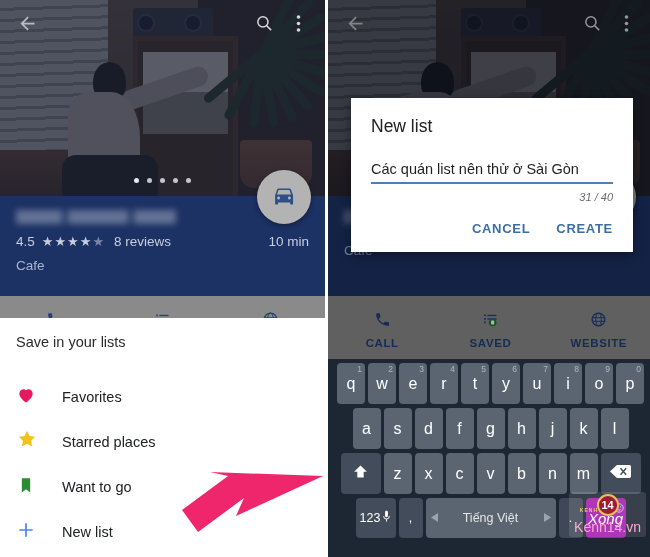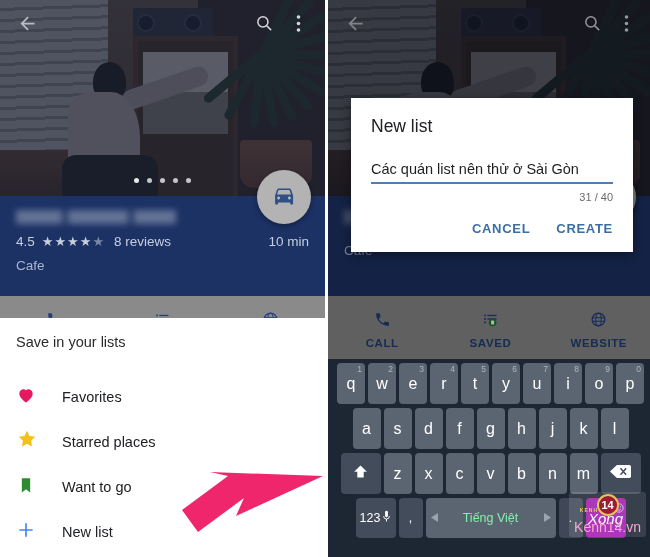--- a/index.html
+++ b/index.html
@@ -161,21 +161,21 @@
   .dialog {
     position: absolute; left: 23px; top: 98px; width: 282px;
     background: #ffffff; z-index: 10; padding: 18px 20px 8px 20px;
     box-shadow: 0 3px 10px rgba(0,0,0,.4);
   }
   .dlg-title { font-size: 17.5px; color: #202124; margin-bottom: 24px; }
   .dlg-input {
     font-size: 14.5px; color: #1f1f1f; padding-bottom: 5px;
     border-bottom: 2px solid #4d7fb5; white-space: nowrap;
   }
-  .dlg-counter { text-align: right; font-size: 11px; color: #6b6b6b; margin-top: 7px; }
+  .dlg-counter { text-align: right; font-size: 11px; color: #6b6b6b; margin-top: 7px; font-style: italic; }
   .dlg-actions {
     display: flex; justify-content: flex-end; gap: 26px; margin-top: 18px; padding-bottom: 8px;
   }
   .dlg-btn {
     font-size: 13px; font-weight: bold; letter-spacing: .7px; color: #3b6ea5;
     background: none; border: none; cursor: pointer; font-family: inherit;
   }
 
   
   .keyboard {
@@ -193,21 +193,21 @@
     display: flex; align-items: center; justify-content: center;
     width: 28px; height: 100%;
   }
   .krow.r2 .key { width: 28px; }
   .key .num {
     position: absolute; top: 1px; right: 3px; font-size: 8.5px; color: #aeb6c0;
   }
   .key.u { text-decoration: underline; }
   .key.dark { background: #424c5a; }
   .key.wide { width: 40px; }
-  .key.space { width: 130px; background: #5b6572; color: #86efac; font-size: 12.5px; }
+  .key.space { width: 130px; background: #5b6572; color: #e5e5e5; font-size: 12.5px; }
   .key.sm { font-size: 12.5px; }
   .key.accent { background: #a21caf; font-size: 15px; font-style: italic; }
   .key.comma { width: 24px; }
   .key.dot { width: 24px; }
   .r2pad { width: 14px; }
 
   
   .watermark {
     position: absolute; right: 4px; bottom: 20px; z-index: 15;
     display: flex; align-items: center; gap: 3px;

